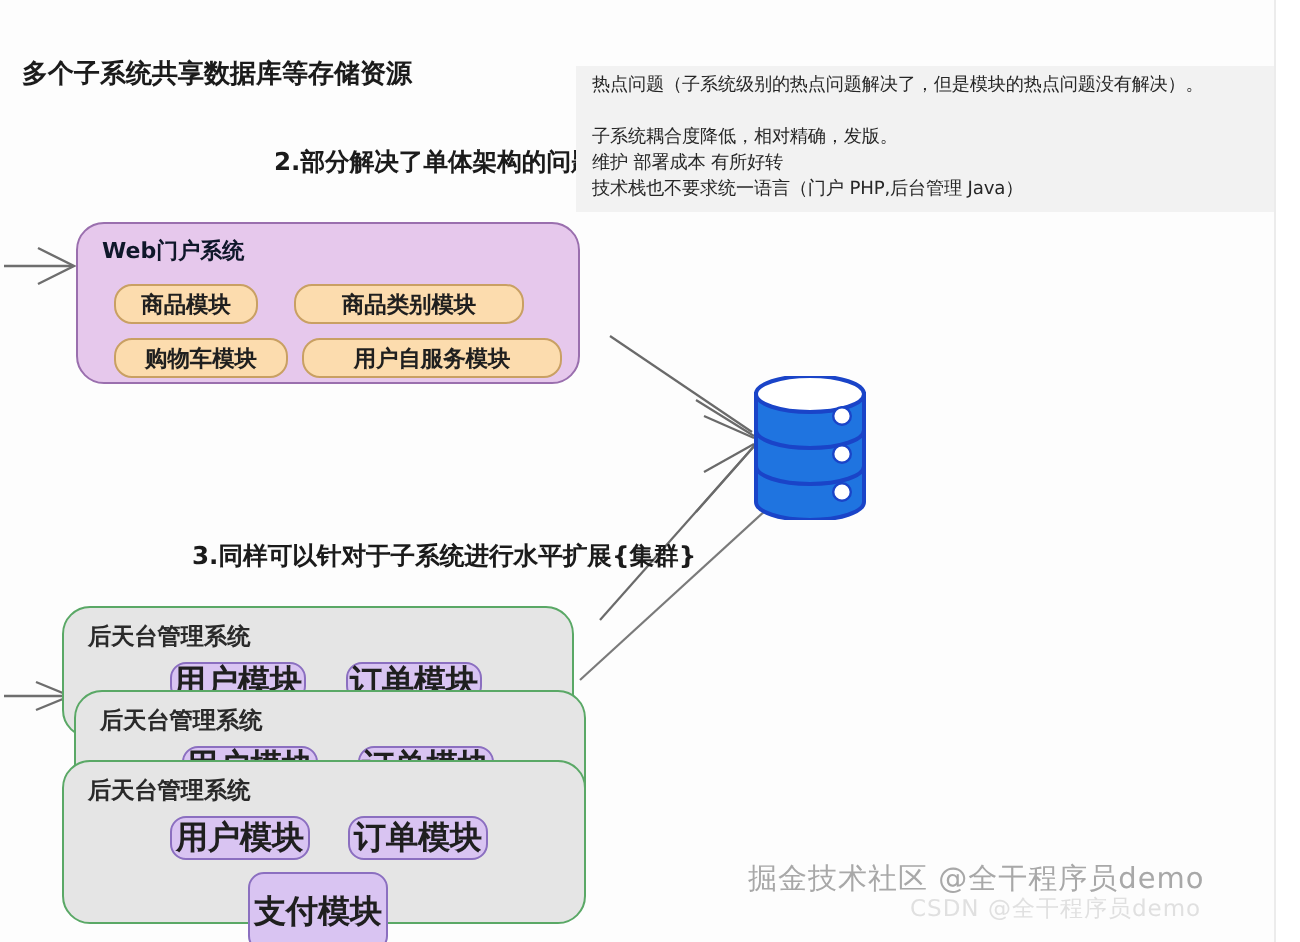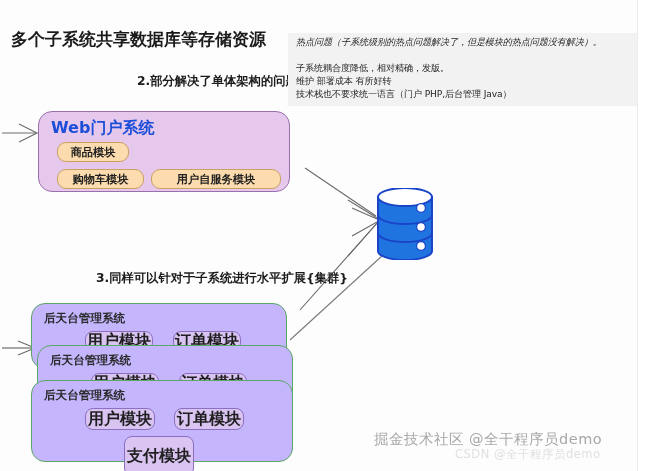--- a/index.html
+++ b/index.html
@@ -35,63 +35,63 @@
 
   
   .hl {
     position: absolute;
     color: #1b1b1b;
     font-family: "DejaVu Sans", "Liberation Sans", sans-serif;
     font-weight: bold;
     white-space: nowrap;
   }
   #heading-1a { left: 11px; top: 9px;  font-size: 12.6px; letter-spacing: 0.1px; }
-  #heading-1b { left: 11px; top: 28px; font-size: 17px; }
+  #heading-1b { left: 11px; top: 28px; font-size: 13px; }
   #heading-2  { left: 137px; top: 73px; font-size: 12.3px; }
   #heading-3  { left: 96px;  top: 270px; font-size: 12.3px; }
 
   
   #notes-panel {
     position: absolute;
     left: 288px; top: 33px;
     width: 349px; height: 73px;
     background: #f2f2f2;
   }
   .note-line {
     position: absolute;
     left: 8px;
     font-family: "DejaVu Sans", "Liberation Sans", sans-serif;
     font-size: 9.1px;
     color: #262626;
     white-space: nowrap;
     letter-spacing: -0.1px;
   }
-  .note-line.n0 { top: 3px; font-style: italic; }
+  .note-line.n0 { top: 3px; }
   .note-line.n1 { top: 16px; }
   .note-line.n2 { top: 29px; }
   .note-line.n3 { top: 42px; }
   .note-line.n4 { top: 55px; }
 
   
   #web-system {
     position: absolute;
     left: 38px; top: 111px;
     width: 252px; height: 81px;
     background: #e6c8ec;
     border: 1.4px solid #9a6fae;
     border-radius: 14px;
     box-sizing: border-box;
   }
   #web-system-title {
     position: absolute;
     left: 12px; top: 6px;
     font-family: "DejaVu Sans", "Liberation Sans", sans-serif;
-    font-size: 16px;
-    font-weight: bold;
-    color: #1d4ed8;
+    font-size: 11px;
+    font-weight: bold;
+    color: #0f172a;
     white-space: nowrap;
   }
   .chip-orange {
     position: absolute;
     background: #fcdcae;
     border: 1.2px solid #c9a063;
     border-radius: 9px;
     font-family: "DejaVu Sans", "Liberation Sans", sans-serif;
     font-size: 11.2px;
     font-weight: bold;
@@ -110,21 +110,21 @@
   
   #database {
     position: absolute;
     left: 376px; top: 188px;
     width: 58px; height: 72px;
   }
 
   
   .green-box {
     position: absolute;
-    background: #c4b5fd;
+    background: #e5e5e5;
     border: 1.3px solid #5aa866;
     border-radius: 14px;
     box-sizing: border-box;
     text-align: center;
   }
   #admin-box-0 { left: 31px; top: 303px; width: 256px; height: 66px; z-index: 3; }
   #admin-box-1 { left: 37px; top: 345px; width: 256px; height: 66px; z-index: 4; }
   #admin-box-2 { left: 31px; top: 380px; width: 262px; height: 82px; z-index: 5; }
   .green-title {
     position: absolute;
@@ -215,20 +215,21 @@
     <div class="note-line n0">热点问题（子系统级别的热点问题解决了，但是模块的热点问题没有解决）。</div>
     <div class="note-line n2">子系统耦合度降低，相对精确，发版。</div>
     <div class="note-line n3">维护 部署成本 有所好转</div>
     <div class="note-line n4">技术栈也不要求统一语言（门户 PHP,后台管理 Java）</div>
   </div>
 
   <div id="web-system">
     <div id="web-system-title">Web门户系统</div>
   </div>
   <div class="chip-orange" id="chip-goods">商品模块</div>
+  <div class="chip-orange" id="chip-goods-cat">商品类别模块</div>
   <div class="chip-orange" id="chip-cart">购物车模块</div>
   <div class="chip-orange" id="chip-self-serve">用户自服务模块</div>
 
   <div id="database">
     <svg width="58" height="72" viewBox="0 0 58 72">
       <defs>
         <clipPath id="cyl-clip">
           <path d="M2,9 L2,63 A27,9 0 0 0 56,63 L56,9 Z"></path>
         </clipPath>
       </defs>

